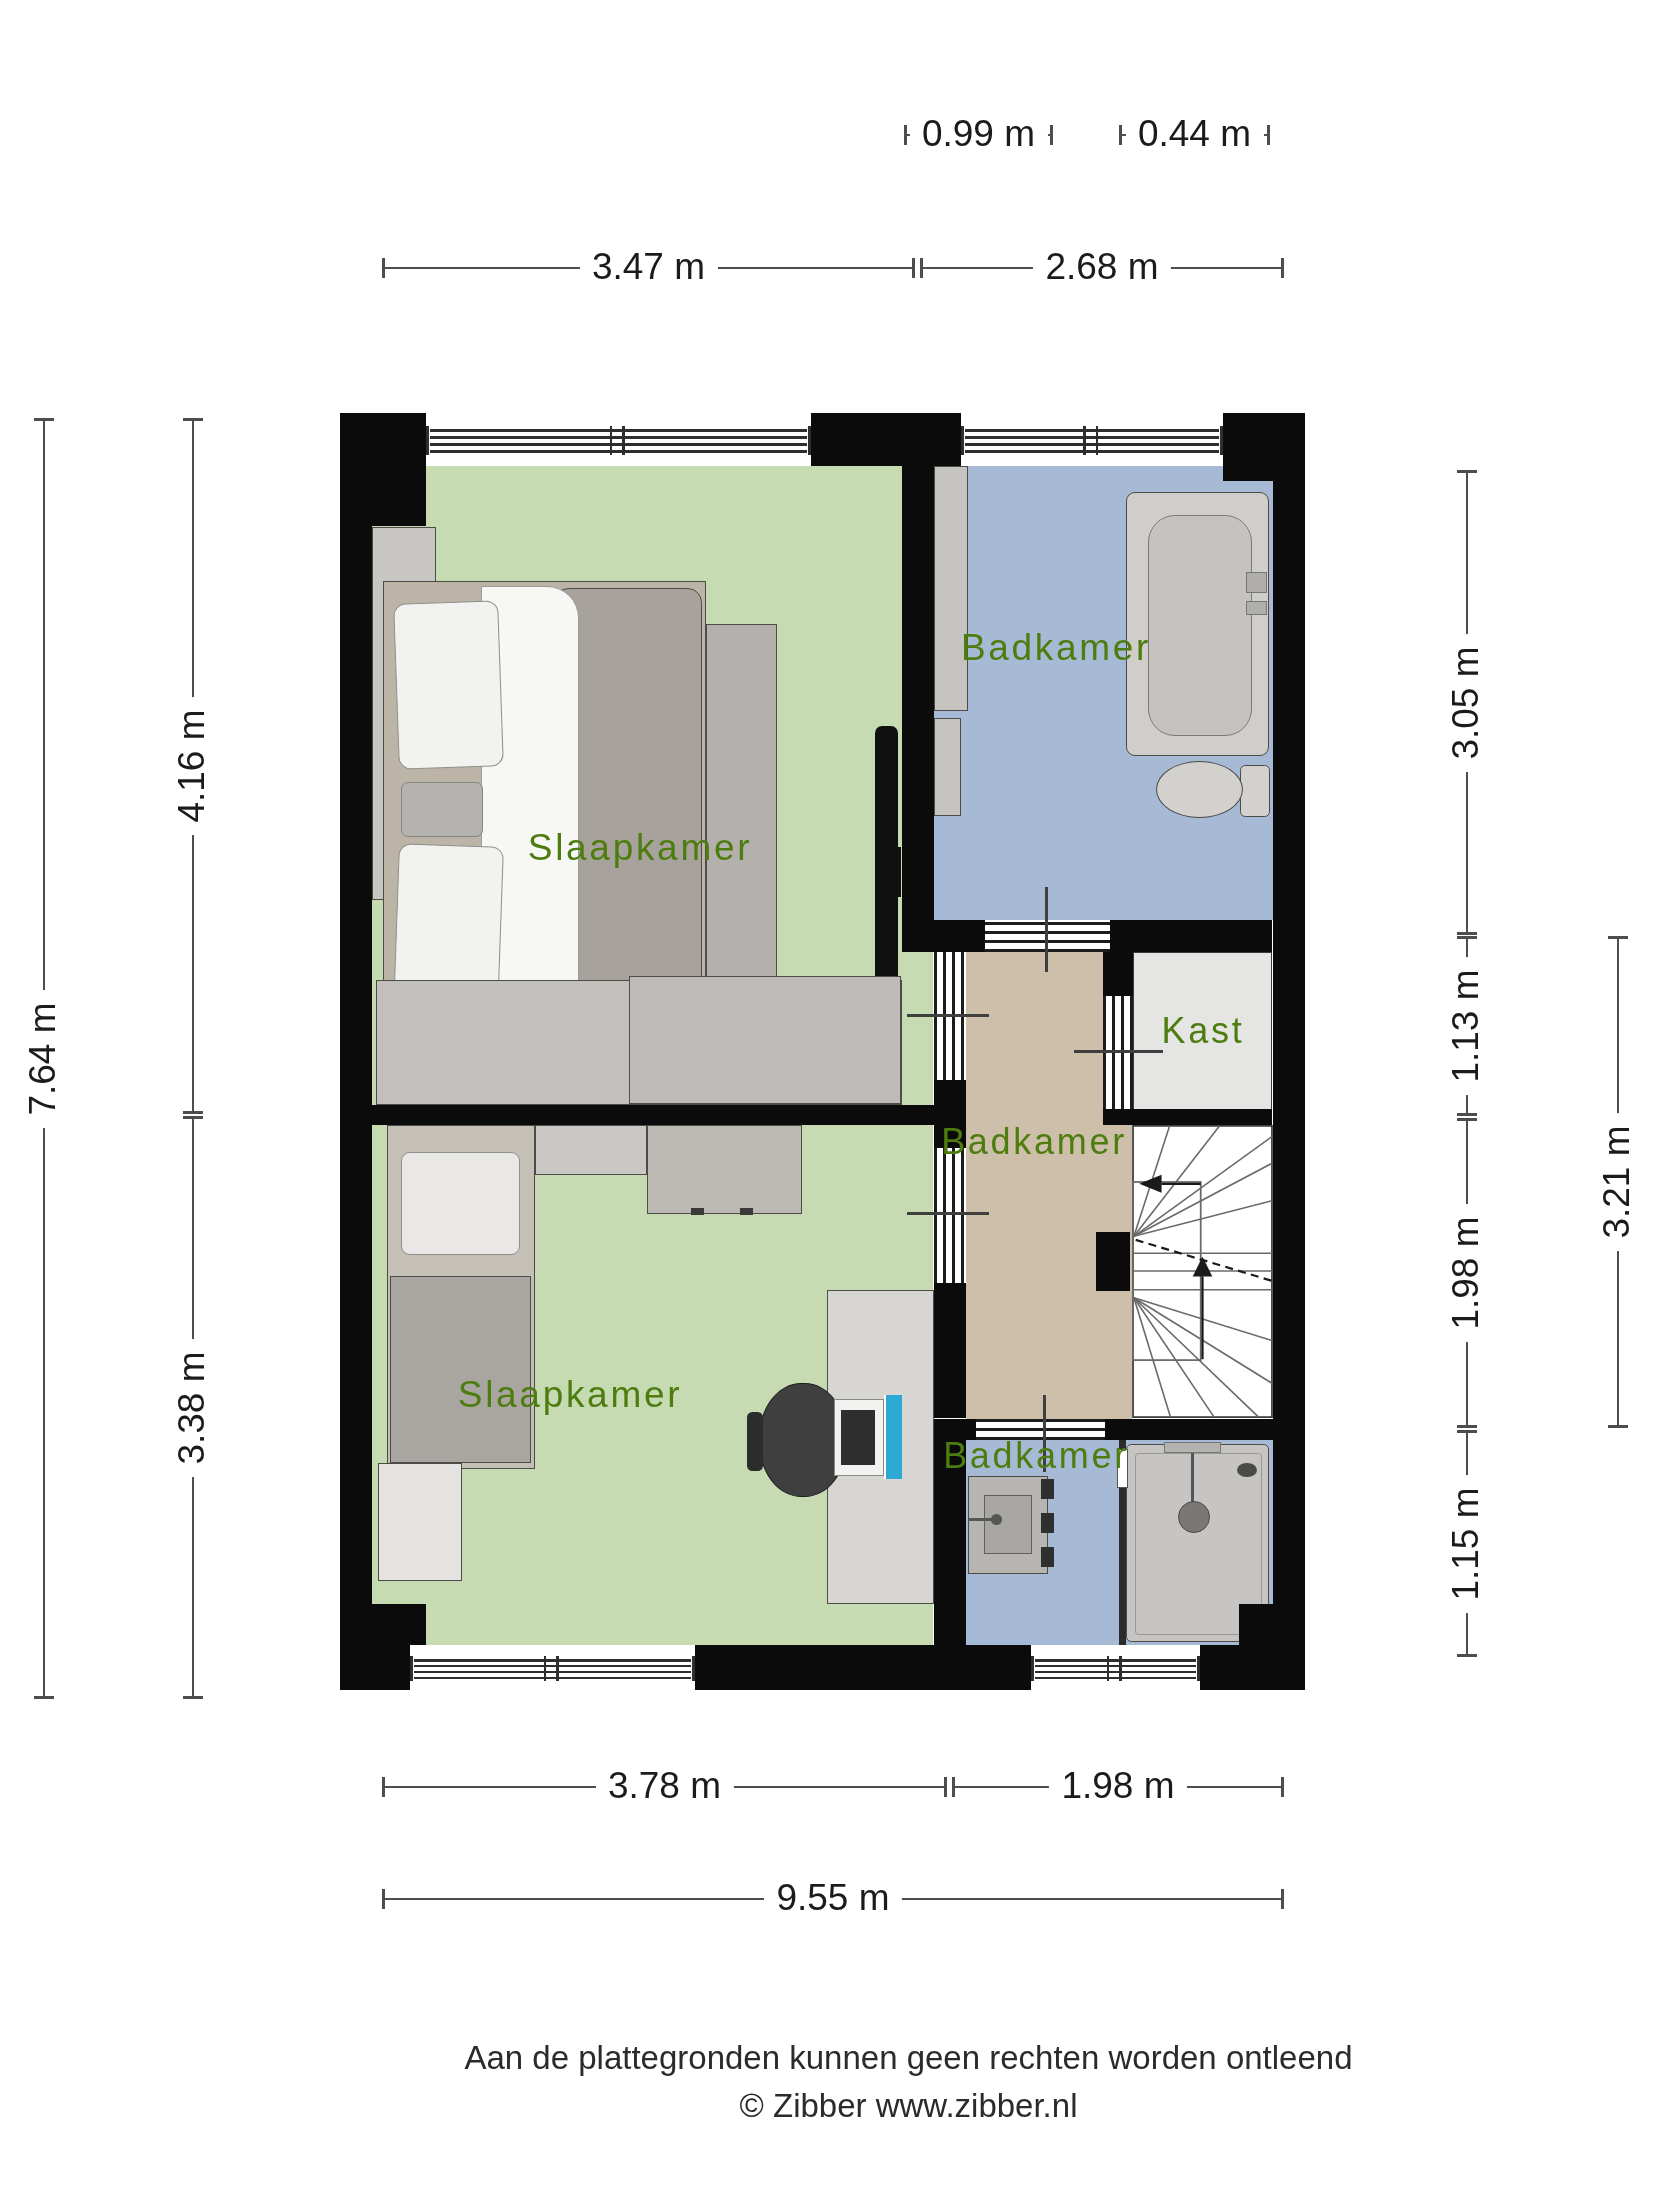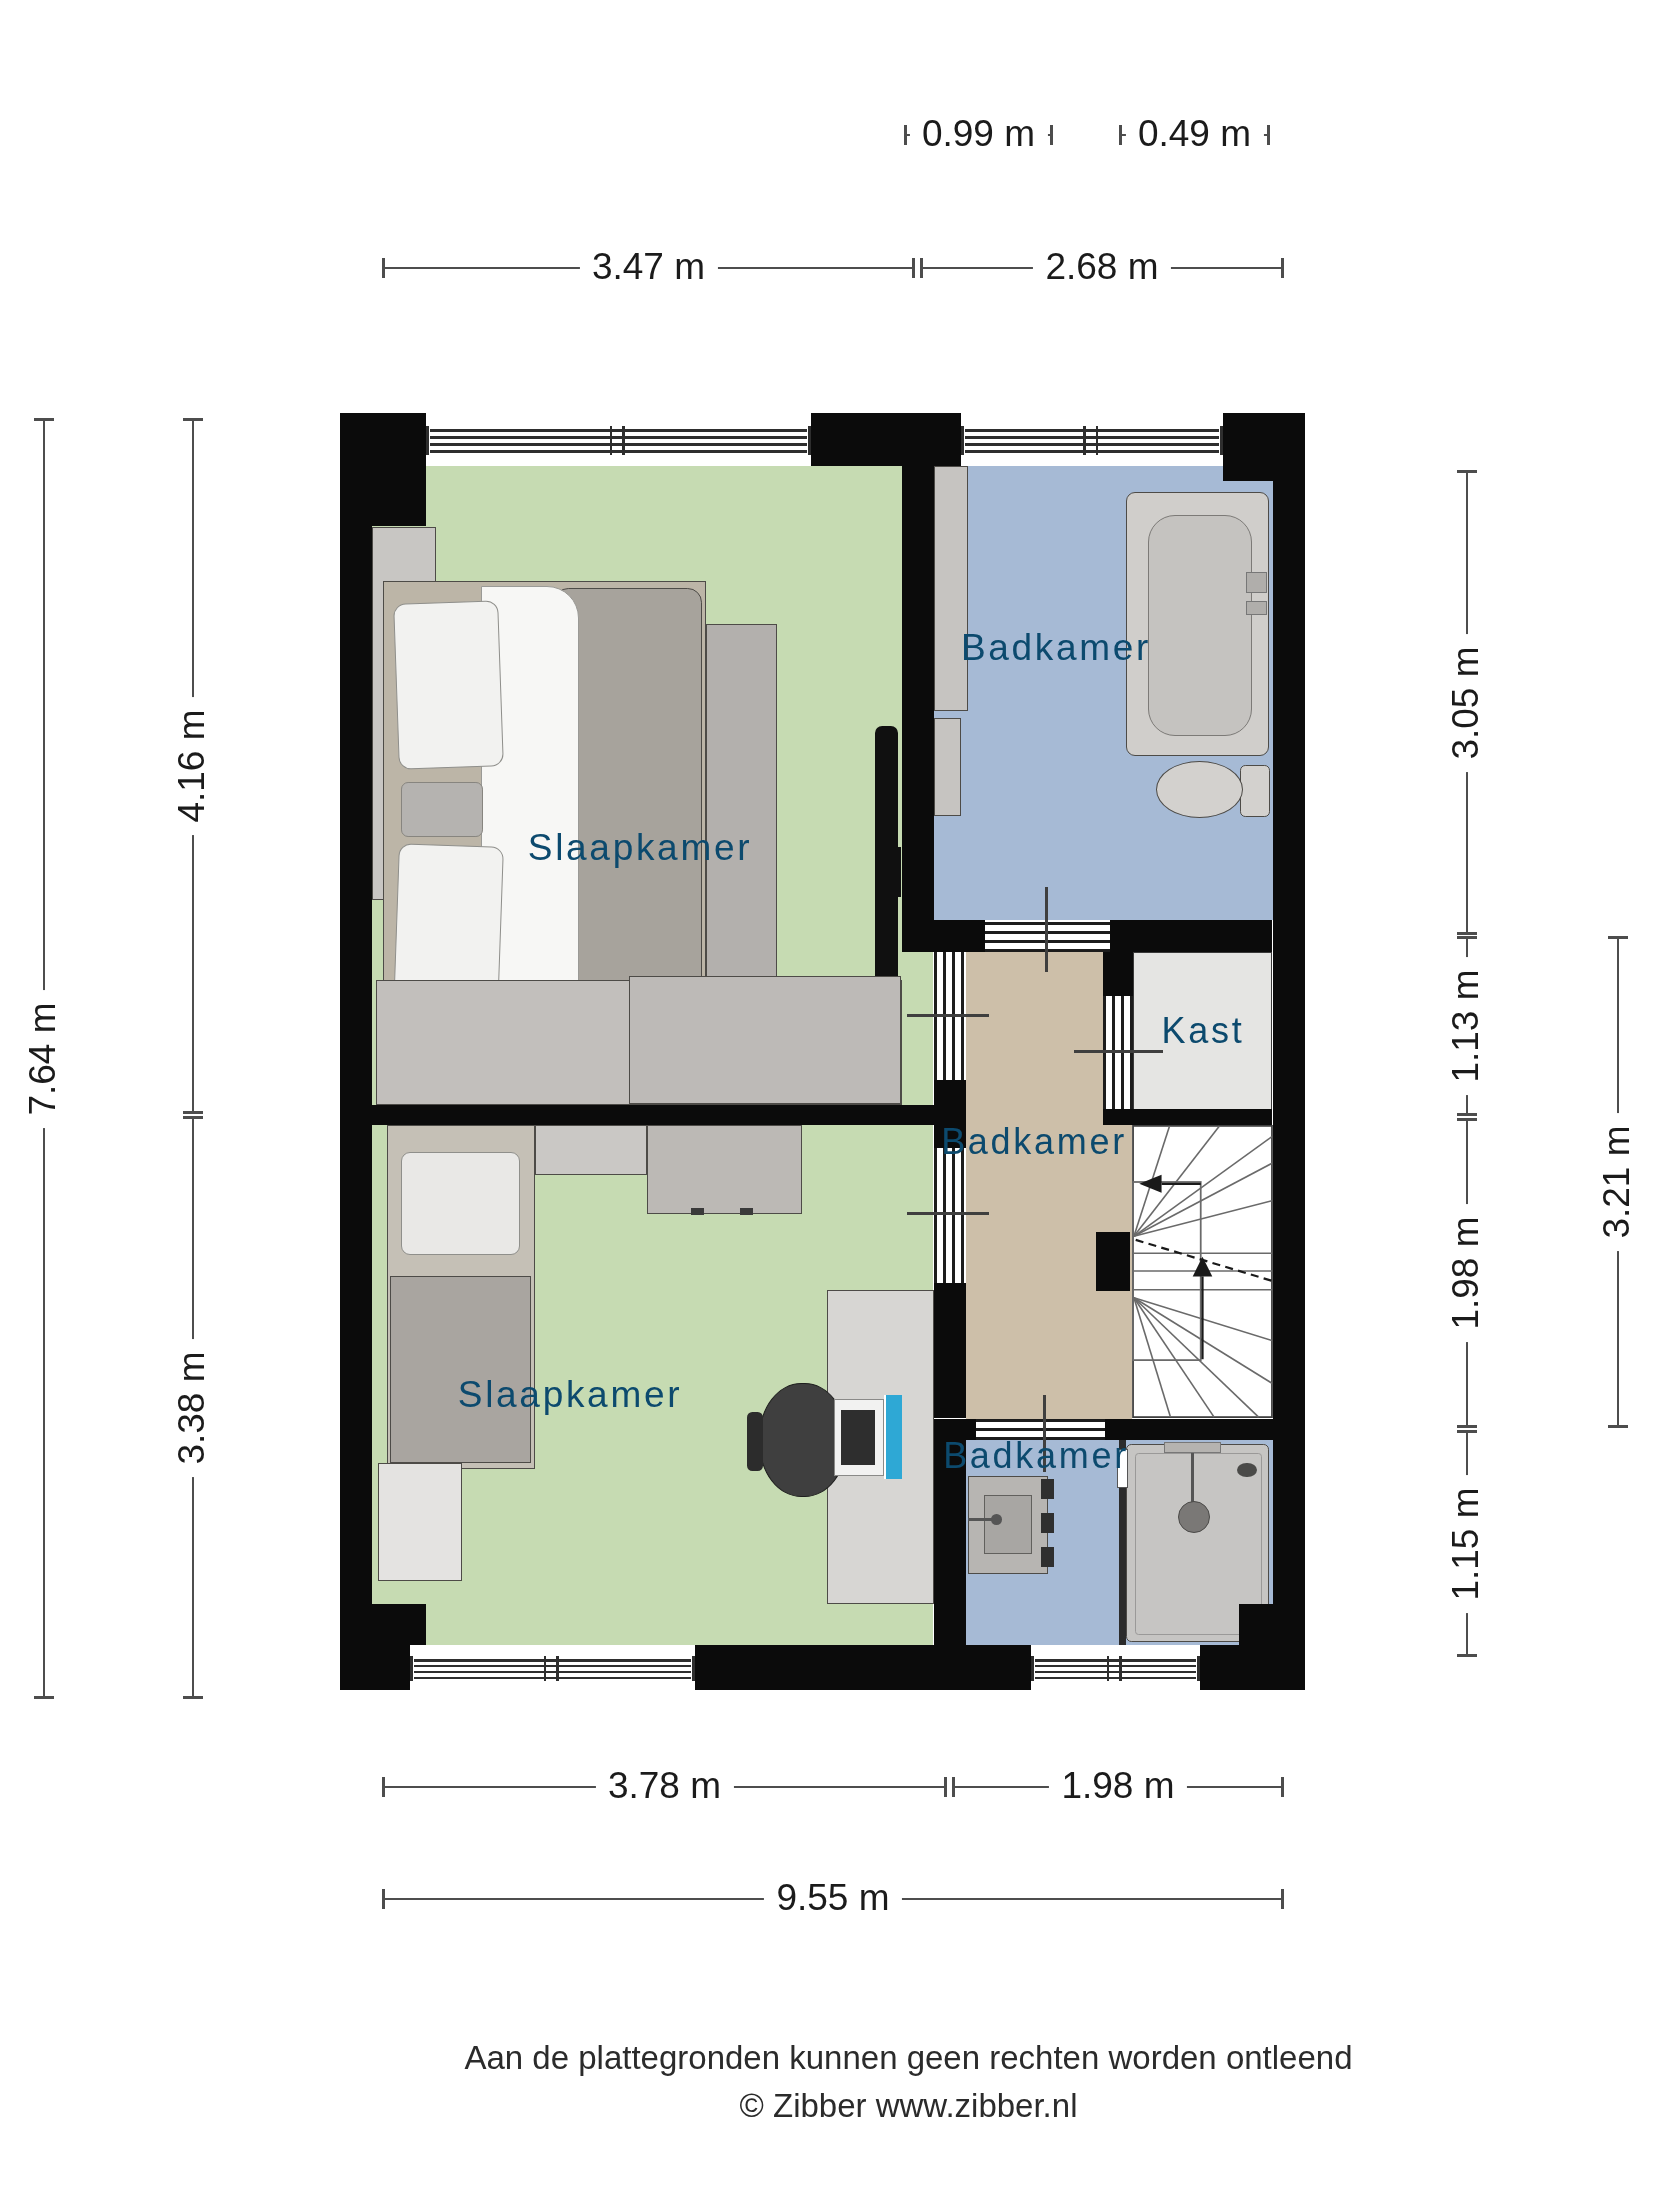--- a/index.html
+++ b/index.html
@@ -2,21 +2,21 @@
 <html style="--wall: #0b0b0b; --bedroom: #c6dbb2; --bathroom: #a6bad5; --landing: #cdbfa9; --closet: #e5e5e3; --accent-screen: #2ea8d5;font-size:14.3px"><head>
 <meta charset="utf-8">
 <style>
   html,body{margin:0;padding:0;background:#ffffff;}
   #canvas{position:relative;width:1657px;height:2210px;background:#fff;overflow:hidden;
           font-family:"Liberation Sans", sans-serif;}
   .room{position:absolute;}
   .wall{position:absolute;background:var(--wall,#0b0b0b);}
   .f{position:absolute;border:1.8px solid #4d4b47;box-sizing:border-box;}
   .label{position:absolute;transform:translate(-50%,-50%);font-size:37px;letter-spacing:2.7px;
-         color:#0c4a6e;white-space:nowrap;}
+         color:#4d7c0f;white-space:nowrap;}
   .win{position:absolute;background:#fff;}
   .win .wl{position:absolute;left:3.6px;right:3.6px;height:2.7px;background:#2e2e2e;}
   .win .wt{position:absolute;top:24%;height:56%;width:2.7px;background:#2e2e2e;}
   .doorv{position:absolute;background:repeating-linear-gradient(90deg,#1c1c1c 0 2.7px,#ffffff 2.7px 9px);}
   .doorh{position:absolute;background:repeating-linear-gradient(0deg,#1c1c1c 0 2.7px,#ffffff 2.7px 9px);}
   .mark{position:absolute;background:#3f3f3f;}
   .dimh{position:absolute;border-top:2.7px solid #4d4d4d;height:0;}
   .dimh:before,.dimh:after{content:"";position:absolute;top:-10.7px;width:2.7px;height:19.6px;background:#4d4d4d;}
   .dimh:before{left:-0.9px;} .dimh:after{right:-0.9px;}
   .dimh span{position:absolute;left:50%;top:-1.8px;transform:translate(-50%,-50%);background:#fff;
@@ -197,21 +197,21 @@
   <div class="label" style="left:1056px;top:648px;">Badkamer</div>
   <div class="label" style="left:1203px;top:1031px;font-size:36px;">Kast</div>
   <div class="label" style="left:1034px;top:1142px;font-size:36px;">Badkamer</div>
   <div class="label" style="left:570px;top:1395px;">Slaapkamer</div>
   <div class="label" style="left:1036px;top:1456px;font-size:36px;">Badkamer</div>
 
   <div class="dimh" style="left:905px;top:134px;width:147px;">
       <span>0.99 m</span>
     </div>
   <div class="dimh" style="left:1120px;top:134px;width:149px;">
-      <span>0.49 m</span>
+      <span>0.44 m</span>
     </div>
   <div class="dimh" style="left:383px;top:267px;width:531px;">
       <span>3.47 m</span>
     </div>
   <div class="dimh" style="left:921px;top:267px;width:362px;">
       <span>2.68 m</span>
     </div>
   <div class="dimv" style="left:43px;top:419px;height:1279px;">
       <span>7.64 m</span>
     </div>

